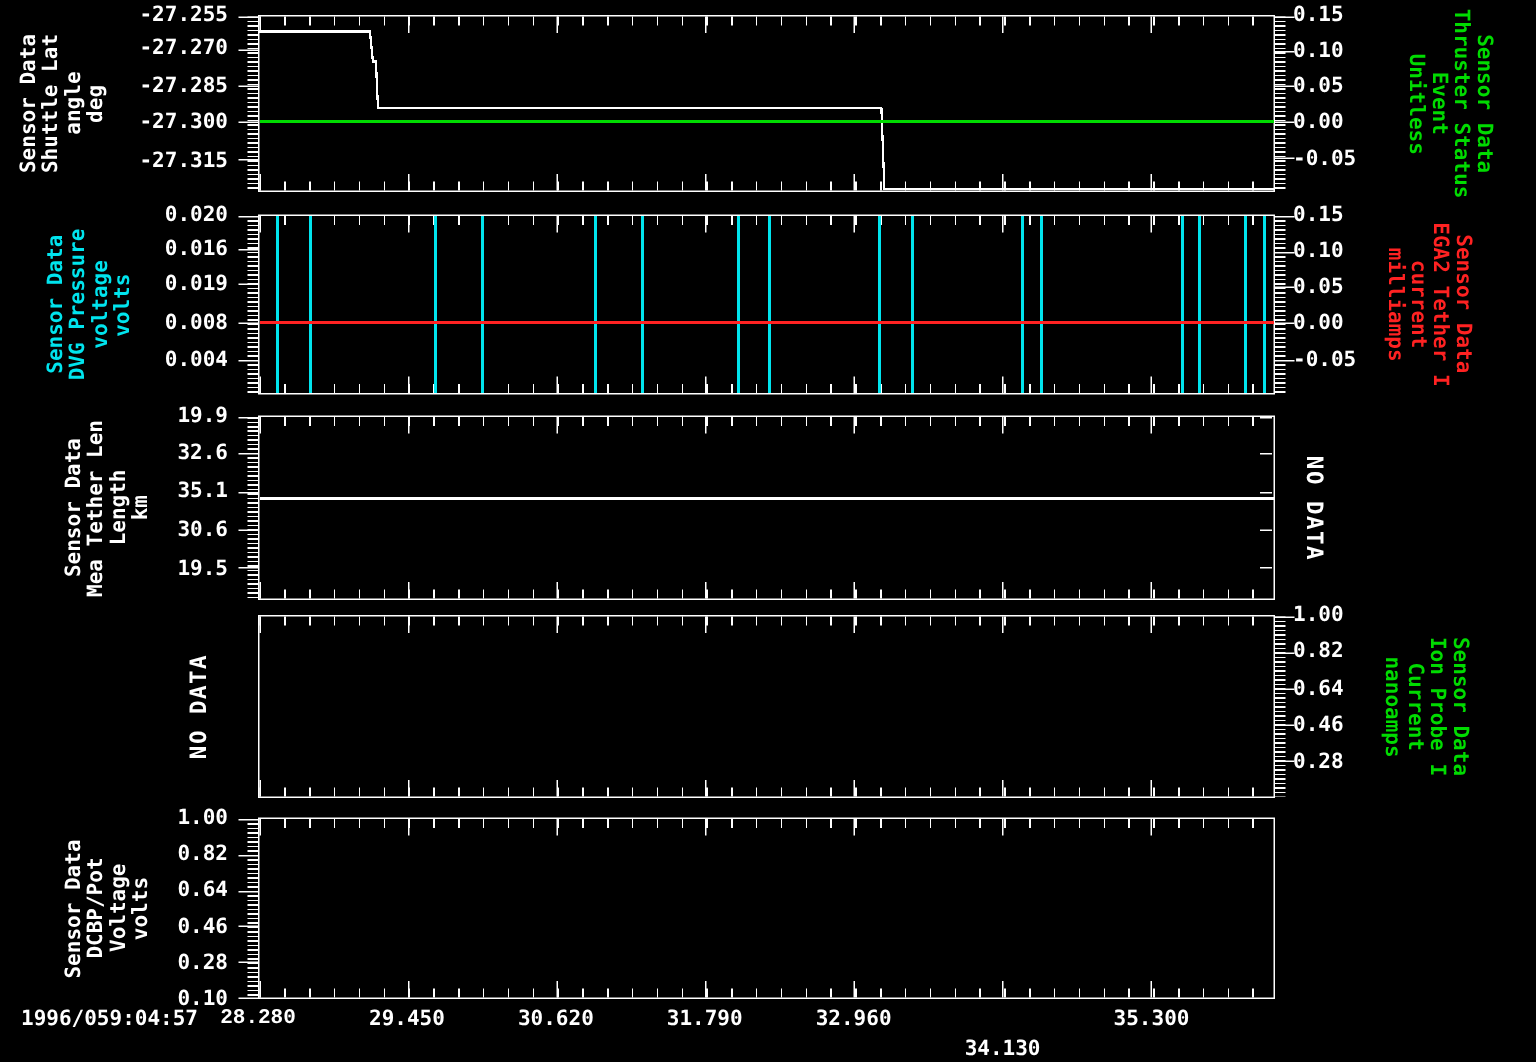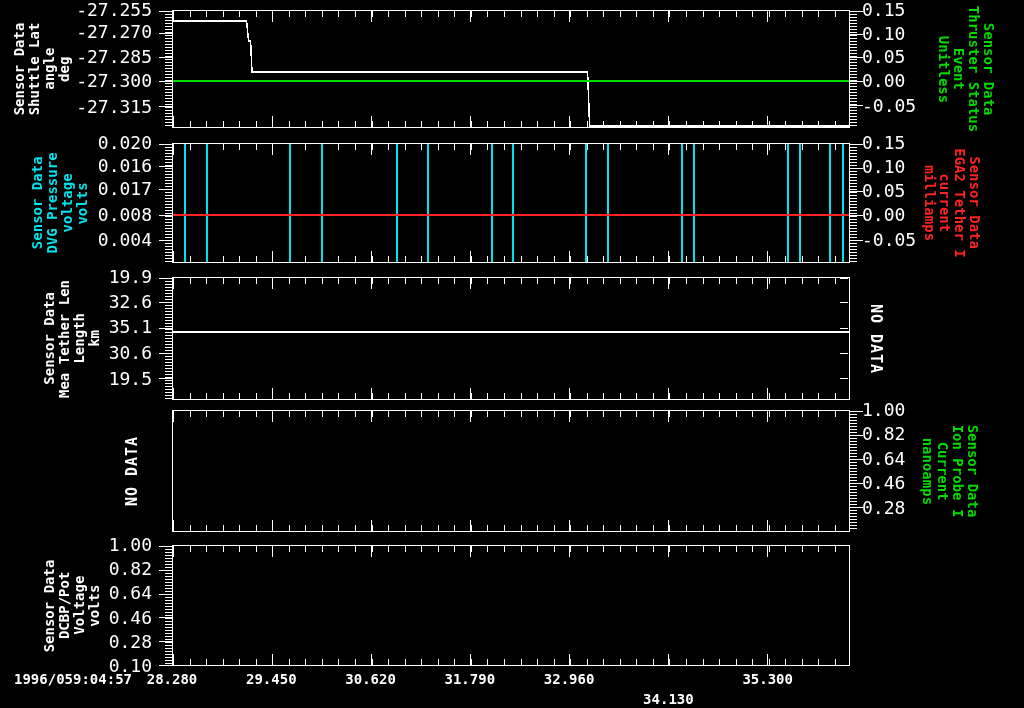--- a/index.html
+++ b/index.html
@@ -7,21 +7,21 @@
   #screen{position:relative;width:1024px;height:708px;background:#000;}
   .frame{position:absolute;border:1px solid #fff;box-sizing:border-box;background:#000;}
   .xstrip{position:absolute;left:0;right:0;height:6px;
           background:repeating-linear-gradient(90deg,#fff 0 1px,transparent 1px 16.55px);}
   .xstrip.top{top:0;} .xstrip.bot{bottom:0;}
   .xmajor{position:absolute;width:1px;height:11px;background:#fff;}
   .ycomb{position:absolute;width:7px;
          background:repeating-linear-gradient(180deg,#fff 0 1px,transparent 1px 3px);}
   .ymajor{position:absolute;height:1px;width:13px;background:#fff;}
   .ymajor.inward{width:8px;}
-  .tick-label{position:absolute;font-size:18px;font-weight:normal;color:#fff;line-height:16px;white-space:pre;}
+  .tick-label{position:absolute;font-size:14px;font-weight:bold;color:#fff;line-height:16px;white-space:pre;}
   .left-lab{width:106px;text-align:right;}
   .titleblock{position:absolute;display:flex;flex-direction:row;align-items:center;}
   .titleblock.rt{flex-direction:row-reverse;}
   .vcol{writing-mode:vertical-rl;font-size:14px;font-weight:bold;line-height:15px;white-space:pre;}
   .vup{transform:rotate(180deg);}
   .nodata .vcol{font-size:15px;letter-spacing:1px;}
   svg.series{position:absolute;overflow:visible;}
   .xaxis-label{position:absolute;width:84px;text-align:center;font-size:14px;font-weight:bold;color:#fff;top:671px;}
   #timestamp{position:absolute;left:14px;top:671px;font-size:14px;font-weight:bold;color:#fff;}
 </style>
@@ -111,21 +111,21 @@
         <div class="ymajor" style="left: -14px; top: 70.8px;"></div>
         <div class="ymajor" style="left: -14px; top: 95.6px;"></div>
         <div class="ymajor" style="right: -14px; top: 0px;"></div>
         <div class="ymajor" style="right: -14px; top: 23.6px;"></div>
         <div class="ymajor" style="right: -14px; top: 47.2px;"></div>
         <div class="ymajor" style="right: -14px; top: 70.8px;"></div>
         <div class="ymajor" style="right: -14px; top: 95.6px;"></div>
       </div>
       <div class="tick-label left-lab" style="left: 46px; top: 135px;">0.020</div>
       <div class="tick-label left-lab" style="left: 46px; top: 157.8px;">0.016</div>
-      <div class="tick-label left-lab" style="left: 46px; top: 180.6px;">0.017</div>
+      <div class="tick-label left-lab" style="left: 46px; top: 180.6px;">0.019</div>
       <div class="tick-label left-lab" style="left: 46px; top: 207px;">0.008</div>
       <div class="tick-label left-lab" style="left: 46px; top: 232.2px;">0.004</div>
       <div class="tick-label" style="left: 862px; top: 135px;">0.15</div>
       <div class="tick-label" style="left: 862px; top: 159px;">0.10</div>
       <div class="tick-label" style="left: 862px; top: 183px;">0.05</div>
       <div class="tick-label" style="left: 862px; top: 207px;">0.00</div>
       <div class="tick-label" style="left: 862px; top: 232.2px;">-0.05</div>
       <div class="titleblock" style="top: 203px; transform: translateY(-50%); right: 934px; color: rgb(0, 228, 238);">
         <span class="vcol vup">Sensor Data</span>
         <span class="vcol vup">DVG Pressure</span>
@@ -273,21 +273,21 @@
       <div class="tick-label left-lab" style="left: 46px; top: 633.8px;">0.28</div>
       <div class="tick-label left-lab" style="left: 46px; top: 658px;">0.10</div>
       <div class="titleblock" style="top: 605.5px; transform: translateY(-50%); right: 922px; color: rgb(255, 255, 255);">
         <span class="vcol vup">Sensor Data</span>
         <span class="vcol vup">DCBP/Pot</span>
         <span class="vcol vup">Voltage</span>
         <span class="vcol vup">volts</span>
       </div>
     </div>
   <div id="xaxis">
-      <span class="xaxis-label" style="left: 130px;">28.280</span>
+      <span class="xaxis-label" style="left: 130px; font-family: Liberation Mono, monospace;">28.280</span>
       <span class="xaxis-label" style="left: 229.3px;">29.450</span>
       <span class="xaxis-label" style="left: 328.6px;">30.620</span>
       <span class="xaxis-label" style="left: 427.8px;">31.790</span>
       <span class="xaxis-label" style="left: 527.1px;">32.960</span>
       <span class="xaxis-label" style="left: 626.4px; margin-top: 20px;">34.130</span>
       <span class="xaxis-label" style="left: 725.7px;">35.300</span>
     </div>
   <span id="timestamp">1996/059:04:57</span>
 </div>
 

